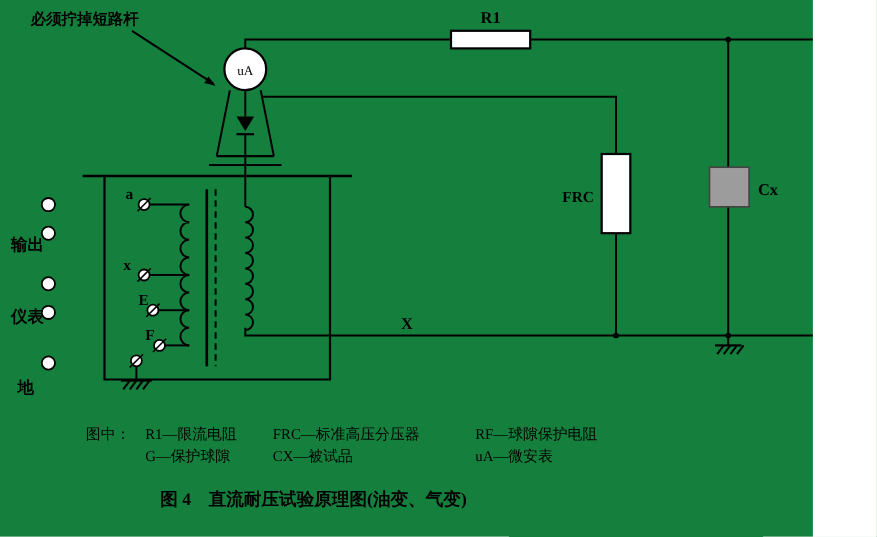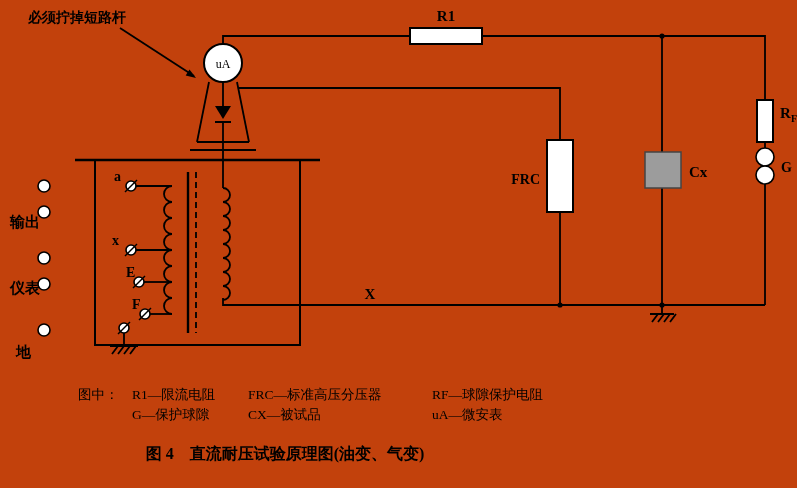--- a/index.html
+++ b/index.html
@@ -1,17 +1,17 @@
 <!DOCTYPE html>
 <html><head>
 <meta charset="utf-8">
 <style>
   html,body{margin:0;padding:0;background:#fff;}
   .page{
-    width:797px;height:488px;background:#c2410c;position:relative;
+    width:739px;height:488px;background:#15803d;position:relative;
     font-family:"Liberation Serif", serif;
     overflow:hidden;
   }
   svg{display:block;}
   svg text{fill:#000;font-family:"Liberation Serif", serif;}
   .lbl{font-weight:bold;}
   .wire{stroke:#000;stroke-width:1.8;fill:none;}
   .thick{stroke:#000;stroke-width:2.4;fill:none;}
   .boxline{stroke:#000;stroke-width:2;fill:none;}
   .comp{fill:#ffffff;stroke:#000;stroke-width:2;}

